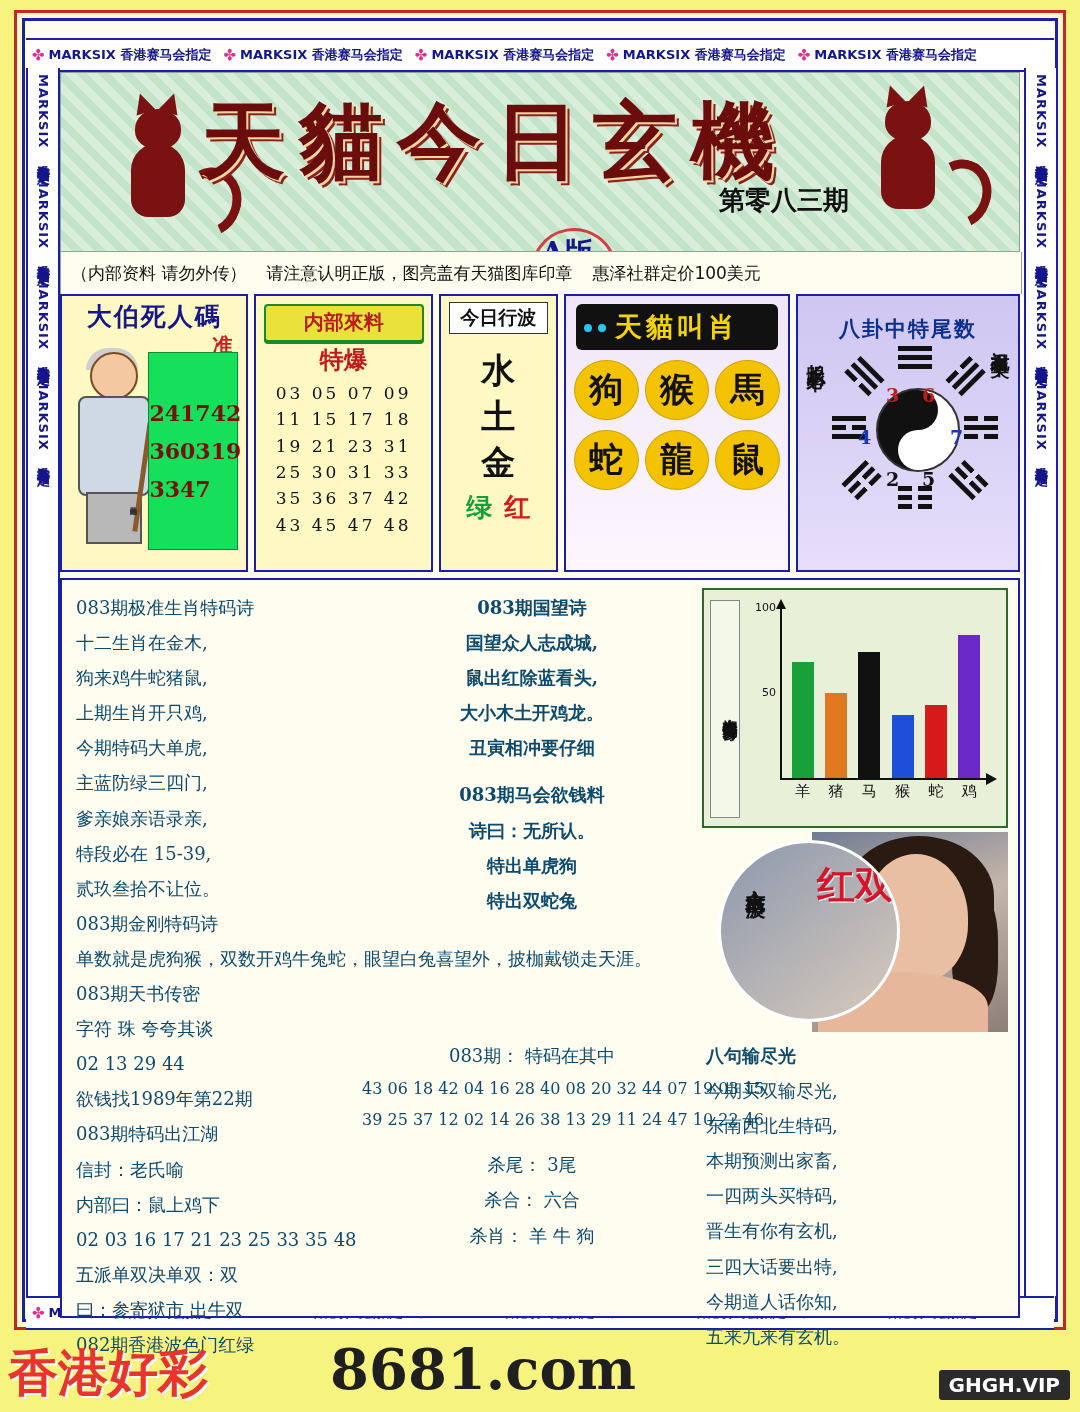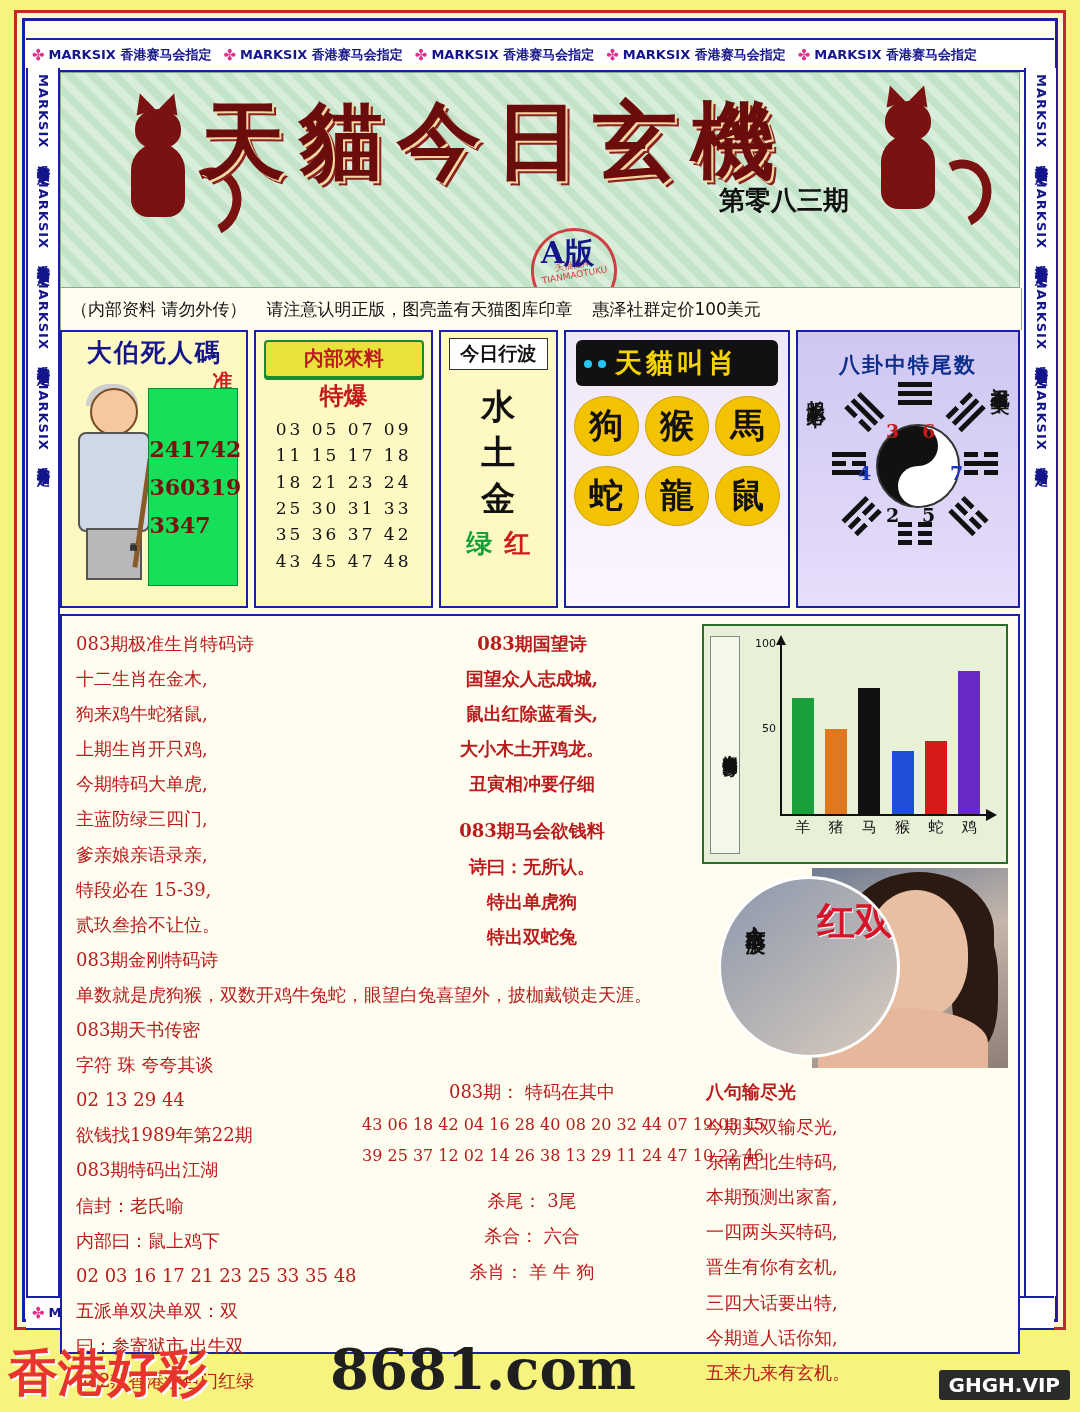--- a/index.html
+++ b/index.html
@@ -45,21 +45,21 @@
     writing-mode:vertical-rl;
     font-size:13px;color:#15158c;font-weight:bold;
     line-height:30px;white-space:nowrap;letter-spacing:1px;
     padding-top:6px;
   }
 
   .content{position:absolute;left:60px;top:72px;width:960px;height:1220px;}
 
   
   .banner{
-    position:relative;width:960px;height:216px;
+    position:relative;width:960px;height:180px;
     background:
       repeating-linear-gradient(45deg,#d8eedb 0 8px,#c3e4c8 8px 16px);
     border:1px solid #8aa98c;
     box-sizing:border-box;
     overflow:hidden;
   }
   .banner-title{
     position:absolute;left:140px;top:12px;
     font-family:"DejaVu Serif","Liberation Serif",serif;
     font-size:84px;font-weight:bold;color:#6b0d0d;
@@ -235,21 +235,21 @@
   .body-box{
     position:relative;margin-top:6px;width:960px;height:740px;
     border:2px solid #1b1fa6;box-sizing:border-box;background:#fffdf0;
   }
   .col-left{position:absolute;left:14px;top:10px;width:290px;}
   .col-mid{position:absolute;left:310px;top:10px;width:320px;}
   .col-right{position:absolute;left:640px;top:8px;width:306px;}
 
   .ln{
     font-family:"DejaVu Serif","Liberation Serif",serif;
-    font-size:18px;color:#b91c1c;line-height:1.95;white-space:nowrap;
+    font-size:18px;color:#0c4a6e;line-height:1.95;white-space:nowrap;
   }
   .ln.b{font-weight:bold;}
   .mid .ln{text-align:center;}
   .ln.center{text-align:center;}
   .gap{height:12px;}
 
   
   .chart-box{
     position:relative;width:306px;height:240px;background:#e9f0d8;
     border:2px solid #2a6b2a;box-sizing:border-box;
@@ -443,21 +443,21 @@
             <div>47</div>
           </div>
       </div>
 
       <div class="box box-neibu">
         <div class="neibu-ribbon">内部來料</div>
         <div class="tebao">特爆</div>
         <div class="neibu-nums" id="neibu-rows">
             <div>03  05  07  09</div>
             <div>11  15  17  18</div>
-            <div>18  21  23  24</div>
+            <div>19  21  23  31</div>
             <div>25  30  31  33</div>
             <div>35  36  37  42</div>
             <div>43  45  47  48</div>
           </div>
       </div>
 
       <div class="box box-bo">
         <div class="bo-ttl">今日行波</div>
         <div class="bo-list" id="bo-items">
             <div>水</div>

